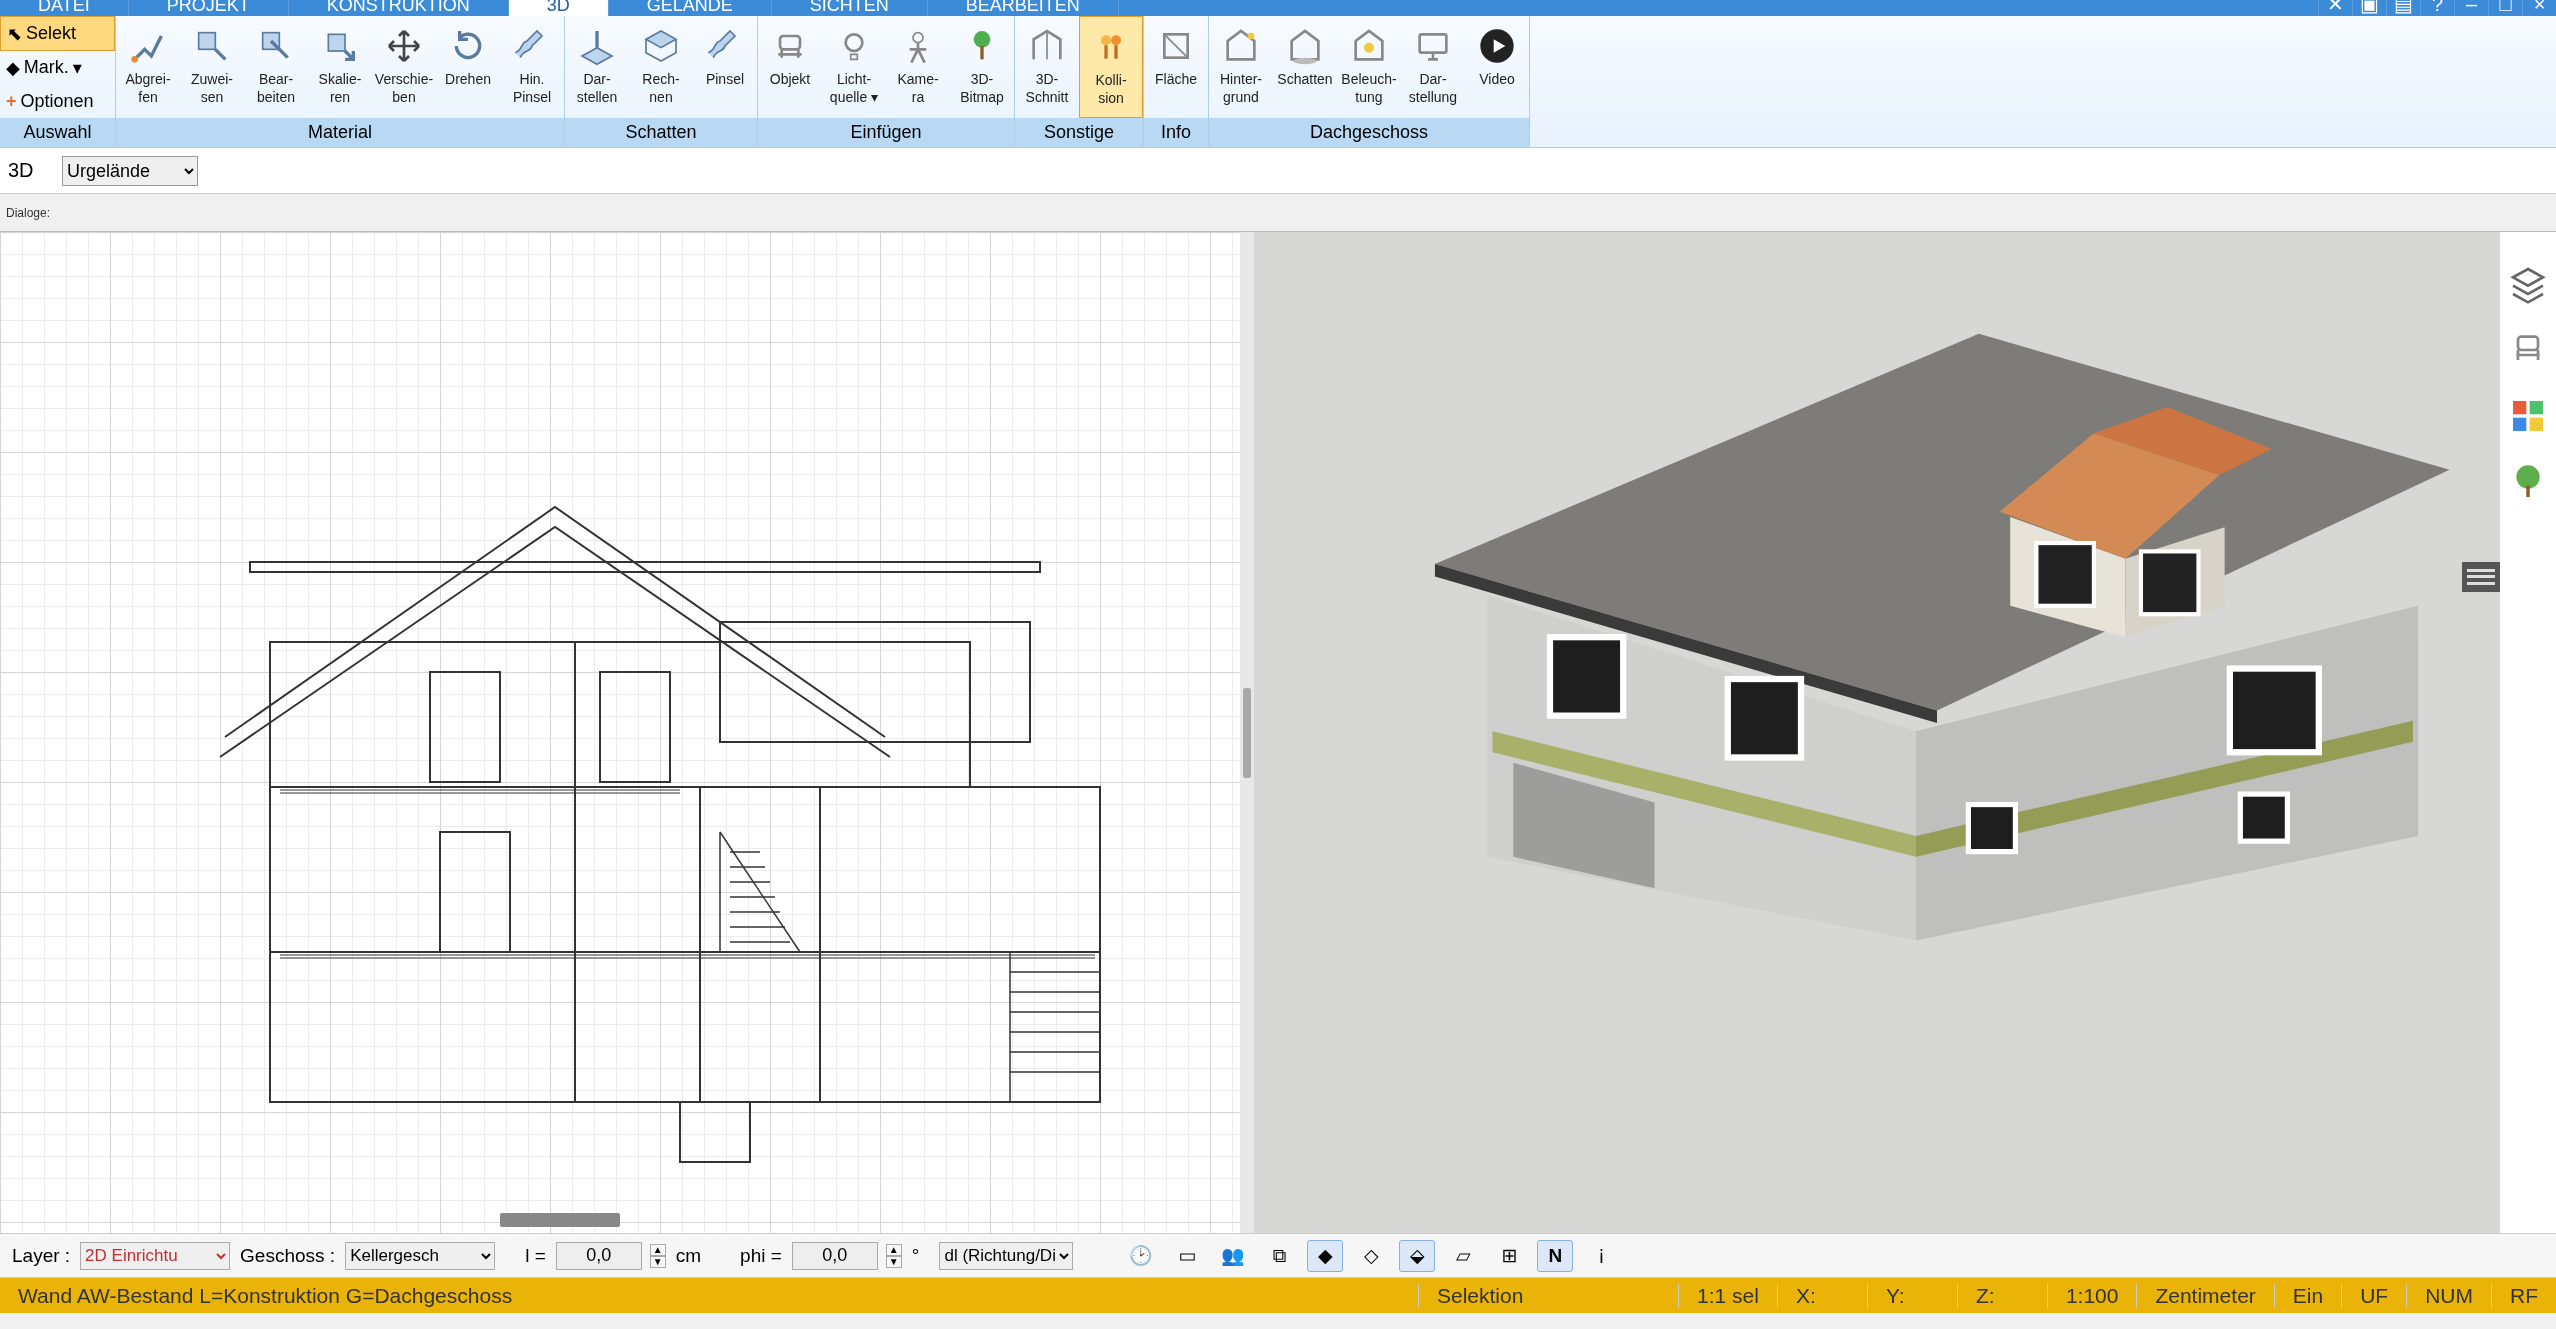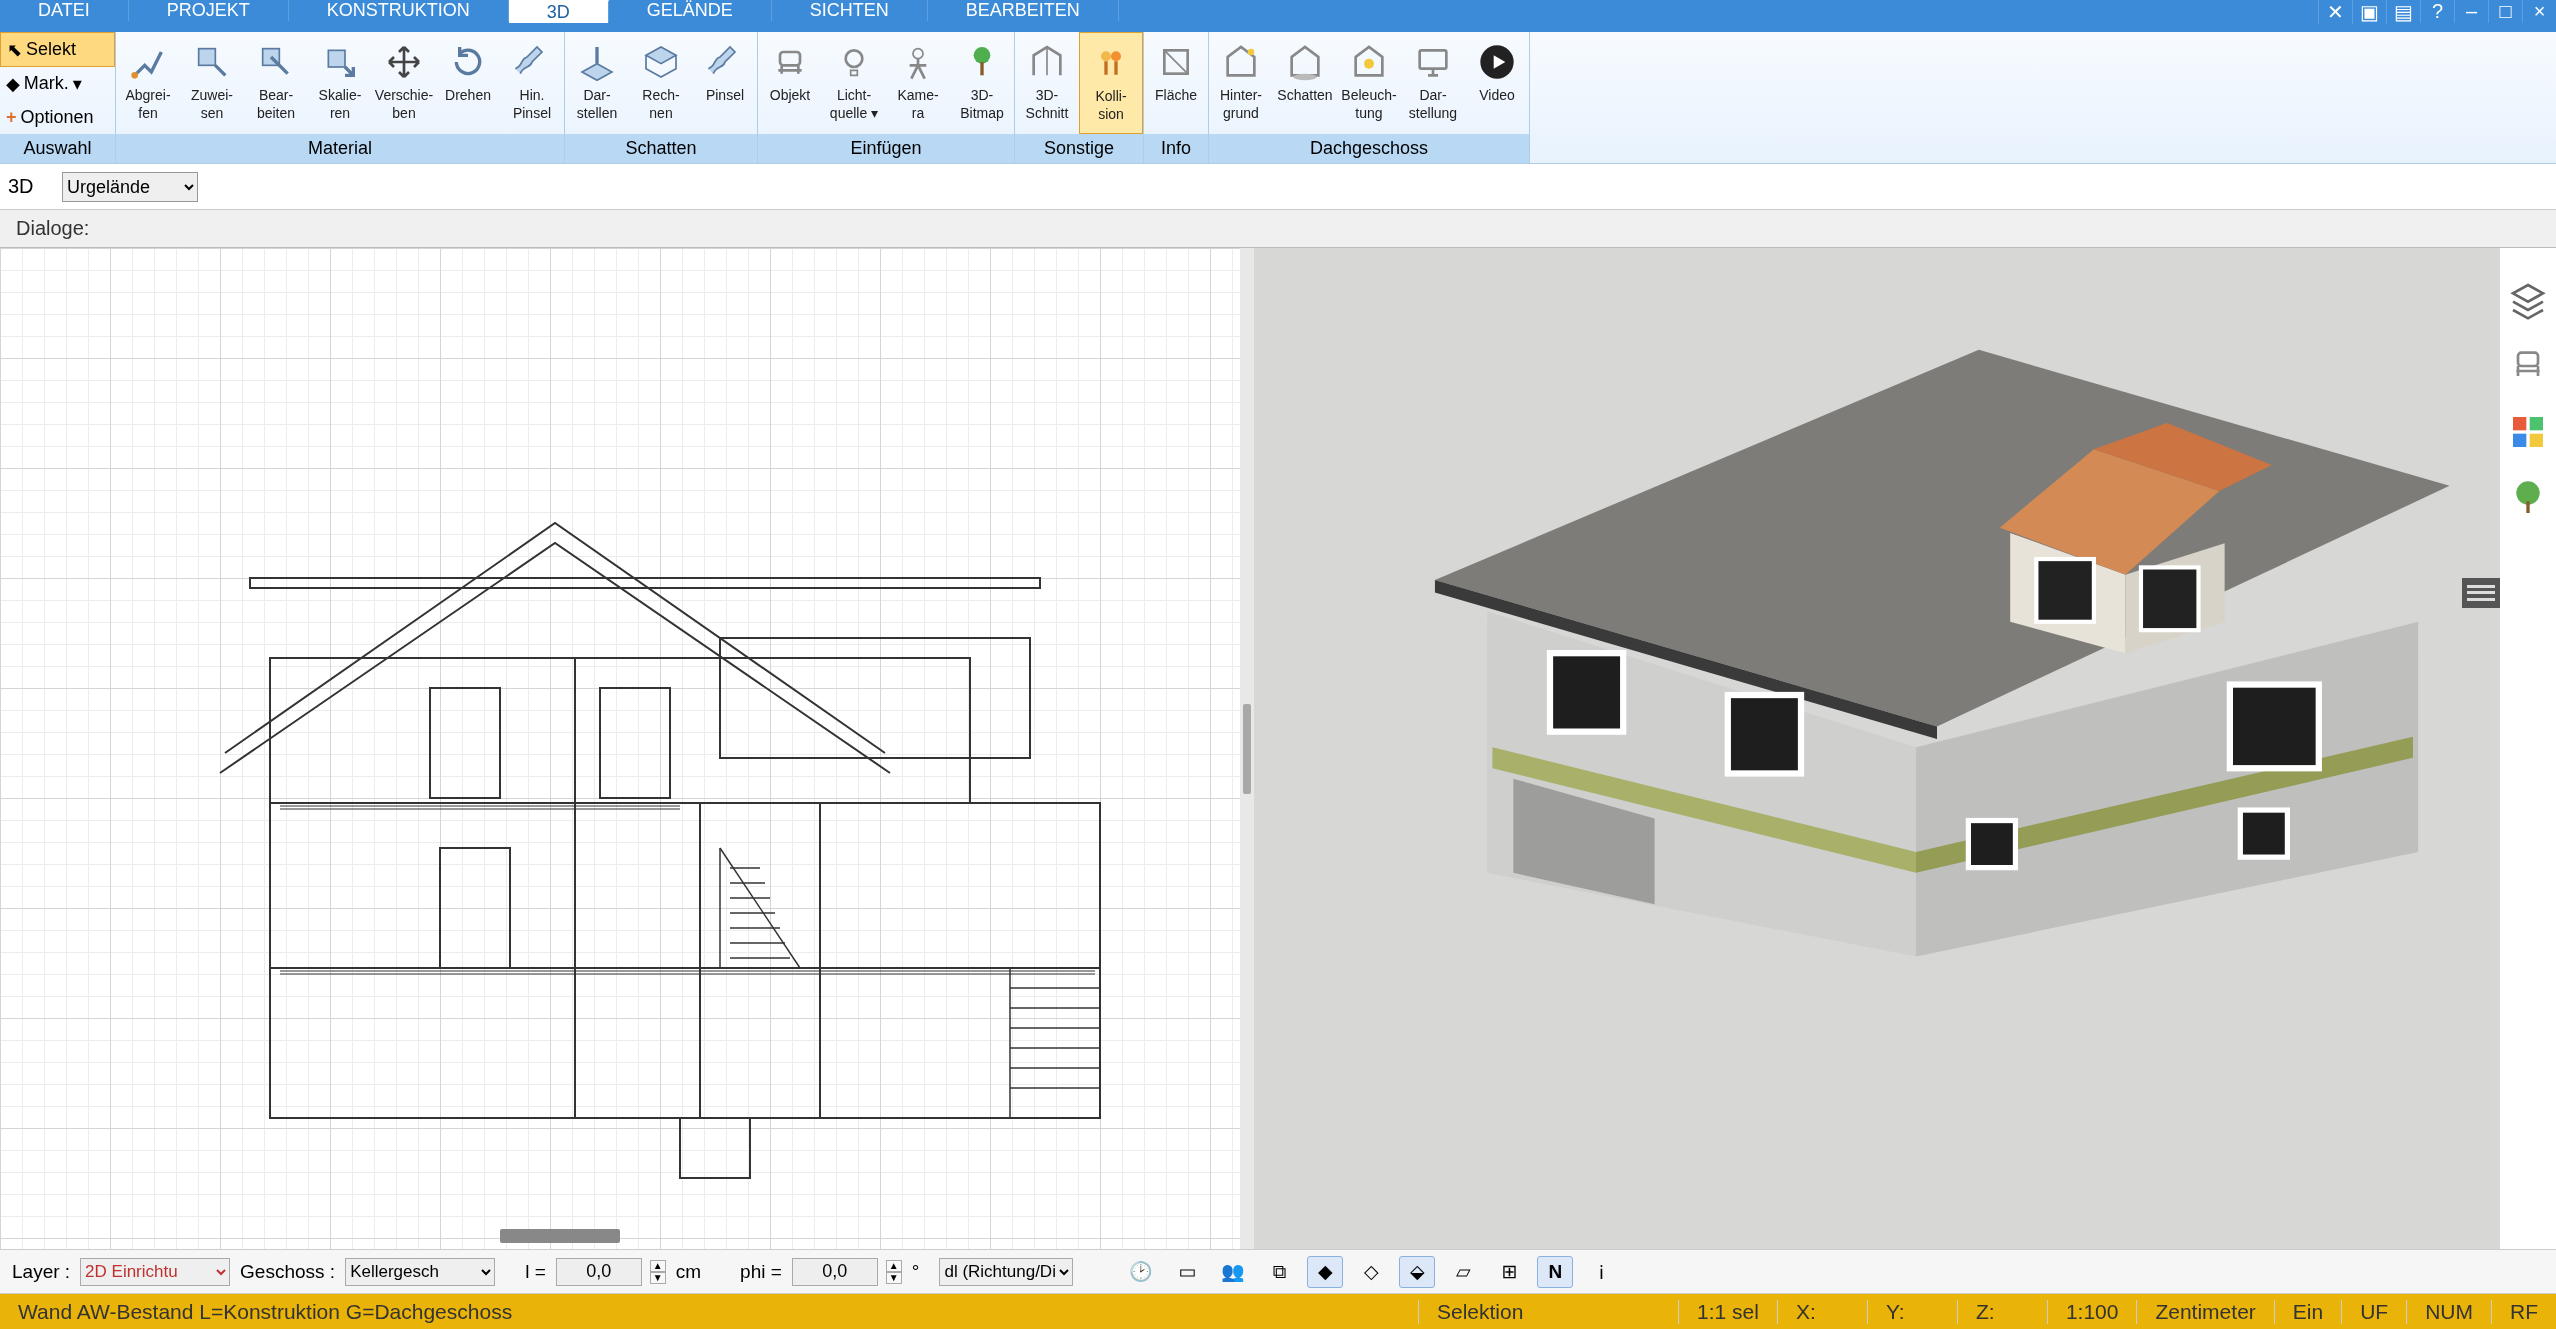--- a/index.html
+++ b/index.html
@@ -1,19 +1,19 @@
 <!DOCTYPE html>
 <html><head>
 <meta charset="utf-8">
 <style>
 * { margin: 0; padding: 0; box-sizing: border-box; font-family: Tahoma, Arial, sans-serif; }
 body { width: 2556px; height: 1329px; overflow: hidden; background: #f0f0f0; font-size: 20px; }
 
 
-.menubar { height: 32px; display: flex; align-items: flex-start; background: #3b8bd8; }
+.menubar { height: 16px; display: flex; align-items: flex-end; background: #3b8bd8; }
 .menubar .tab { padding: 0 38px; display:flex; align-items:center; justify-content:center; color:#fff; font-size:18px; cursor:pointer; border-right:1px solid #5b9fe0; }
 .menubar .tab.active { background:#fff; color:#2060a0; border-top:2px solid #fff; }
 .menubar .spacer { flex:1; }
 .menubar .winbtn { width:34px; display:flex; align-items:center; justify-content:center; color:#fff; cursor:pointer; border-left:1px solid #5b9fe0; }
 
 
 .ribbon { height:132px; background:linear-gradient(#f7fbff,#e8f2fd); display:flex; border-bottom:1px solid #b0cde8; }
 .ribbon-left { width:116px; display:flex; flex-direction:column; border-right:1px solid #b0cde8; }
 .ribbon-left .rl-item { flex:1; display:flex; align-items:center; gap:4px; padding:0 6px; font-size:18px; cursor:pointer; }
 .ribbon-left .rl-item.selected { background:#ffd980; border:1px solid #e0a030; }
@@ -26,21 +26,21 @@
 .rgroup .gitem .glabel { font-size:14px; line-height:18px; text-align:center; color:#222; margin-top:2px; }
 .rgroup .gitem.highlight { background:#ffe9a8; border:1px solid #e0a030; }
 .rgroup .gfoot { background:#b8d8f4; text-align:center; font-size:18px; padding:4px 0; }
 
 
 .viewbar { height:46px; background:#fff; border-bottom:1px solid #ccc; display:flex; align-items:center; gap:10px; padding:0 8px; font-size:20px; }
 .viewbar .vb-label { width:44px; }
 .viewbar select { height:30px; width:136px; border:1px solid #999; font-size:18px; }
 
 
-.dialogbar { height:38px; background:#f0f0f0; border-bottom:1px solid #bbb; display:flex; align-items:center; padding:0 16px; font-size:20px; color:#333; }
+.dialogbar { height:38px; background:#f0f0f0; border-bottom:1px solid #bbb; display:flex; align-items:center; padding:0 6px; font-size:12px; color:#333; }
 
 
 .workarea { height:1001px; display:flex; position:relative; }
 .pane2d { width:1240px; background:#fff; position:relative; overflow:hidden; }
 .splitter { width:14px; background:#e8e8e8; display:flex; align-items:center; justify-content:center; cursor:col-resize; }
 .splitter .grip { width:8px; height:90px; background:#a8a8a8; border-radius:2px; }
 .pane3d { flex:1; background:#d7d7d5; position:relative; overflow:hidden; }
 .sidetools { width:56px; background:#fff; display:flex; flex-direction:column; align-items:center; gap:26px; padding-top:32px; }
 
 

